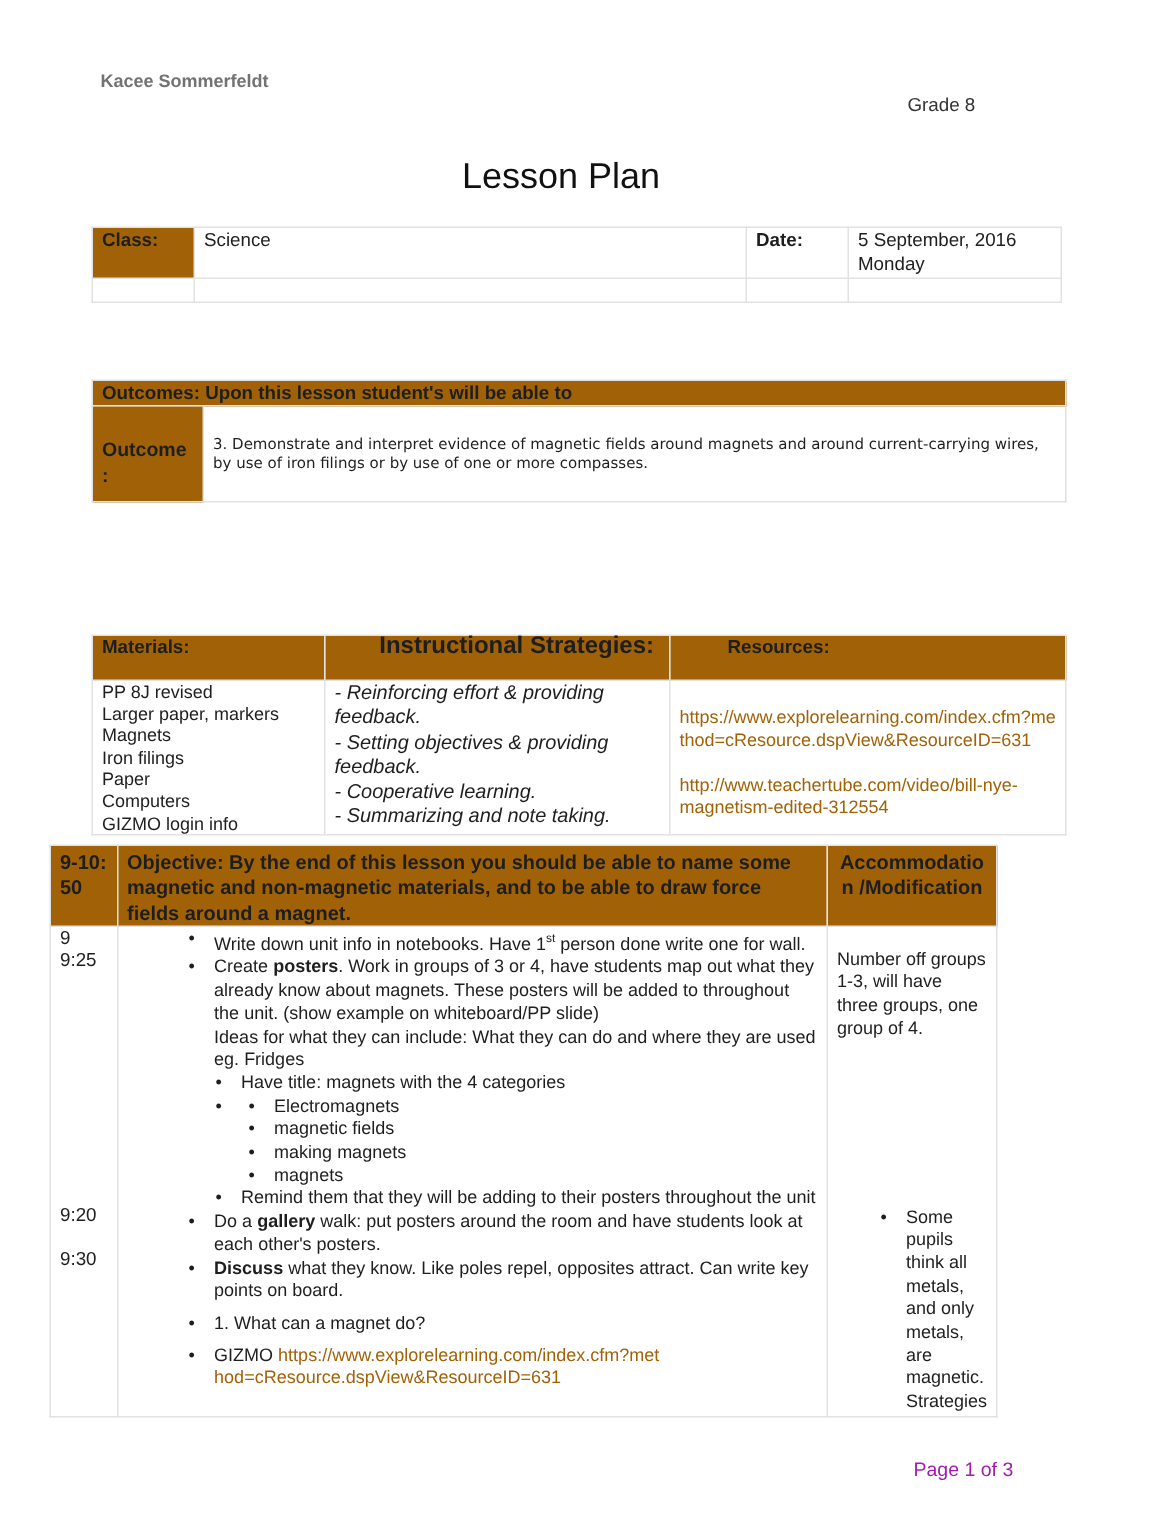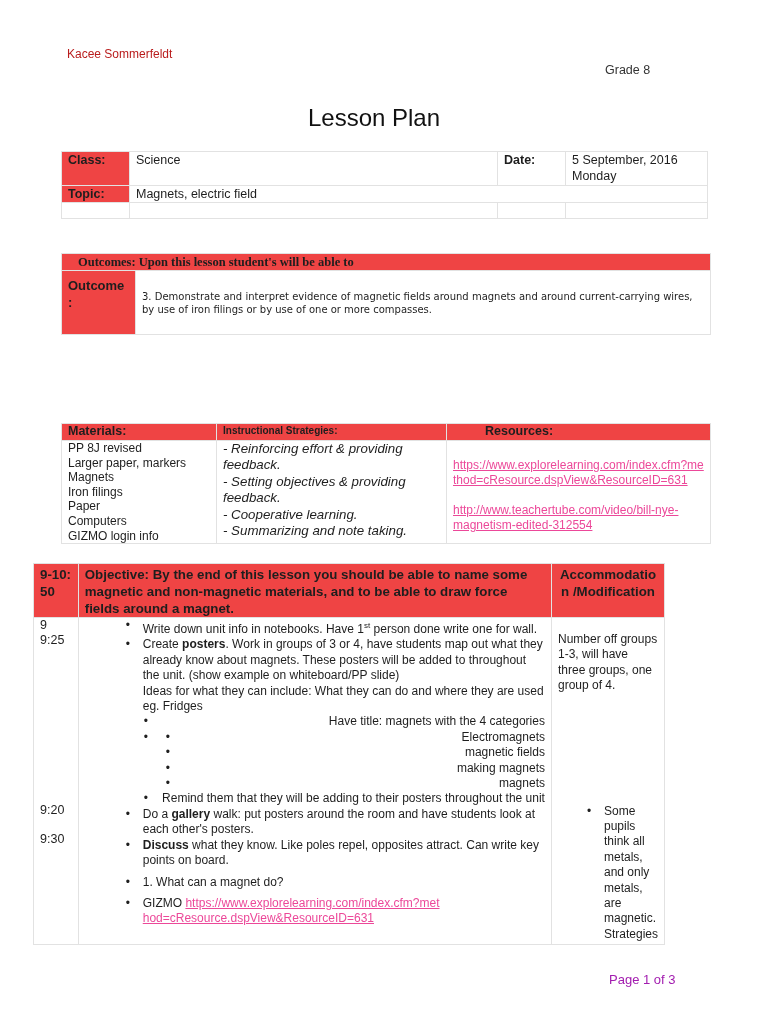--- a/index.html
+++ b/index.html
@@ -1,55 +1,55 @@
 <!DOCTYPE html>
 <html><head>
 <meta charset="utf-8">
 <style>
   html, body { margin: 0; padding: 0; }
   body {
     width: 768px; height: 1024px; background: #ffffff; position: relative; overflow: hidden;
     font-family: "Liberation Sans", sans-serif; color: #1e1e1e;
   }
   .abs { position: absolute; }
-  .author { left: 67px; top: 47px; font-size: 12px; color: #b91c1c; }
+  .author { left: 67px; top: 47px; font-size: 12px; color: #737373; font-weight: bold; }
   .grade { left: 605px; top: 63px; font-size: 12.5px; color: #333; }
   .title { left: 0; width: 748px; top: 104px; text-align: center; font-size: 24px; color: #111; }
   .page-num { left: 609px; top: 972px; font-size: 13px; color: #a21caf; }
 
   table { border-collapse: collapse; position: absolute; }
   td { vertical-align: top; padding: 0 6px; border: 1px solid #e2e2e2; font-size: 12.5px; line-height: 16px; }
-  .gray { background: #ef4444; }
+  .gray { background: #a16207; }
   .b { font-weight: bold; }
 
   
   #info { left: 61px; top: 151px; width: 647px; }
   #info td { line-height: 16px; }
 
   
   #outcomes { left: 61px; top: 253px; width: 650px; }
-  #outcomes .hdr td { padding: 0 16px; font-weight: bold; font-size: 12.5px; line-height: 16px; font-family: Liberation Serif, serif; }
+  #outcomes .hdr td { padding: 0 6px; font-weight: bold; font-size: 12.5px; line-height: 16px; }
   #outcomes ol { margin: 0; padding-left: 46px; font-size: 12.5px; line-height: 16px; }
   .outcome3 { font-family: "DejaVu Sans", sans-serif; font-size: 10px; line-height: 13px; }
 
   
   #materials { left: 61px; top: 423px; width: 650px; }
   #materials td { font-size: 12px; line-height: 14.6px; }
   #materials .strat { font-size: 13.3px; line-height: 16.4px; font-style: italic; }
   #materials .res { font-size: 12px; line-height: 15px; }
-  a.link { color: #ec4899; text-decoration: underline; }
+  a.link { color: #a16207; }
 
   
   #lesson { left: 33px; top: 563px; width: 632px; }
   #lesson td { font-size: 12px; line-height: 15.4px; }
   #lesson .hdr td { font-weight: bold; font-size: 13.3px; line-height: 17px; padding-top: 2px; }
   ul.l1 { margin: 0; padding-left: 58px; list-style: none; }
   ul.l1 > li { position: relative; margin: 0; }
   ul li::before { content: "•"; position: absolute; left: -17px; top: 0; font-size: 12px; }
-  ul.l2, ul.l3 { margin: 0; list-style: none; text-align: right; }
+  ul.l2, ul.l3 { margin: 0; list-style: none; }
   ul.l2 { padding-left: 18px; }
   ul.l3 { padding-left: 22px; }
   ul.l2 > li, ul.l3 > li { position: relative; }
   .gap { margin-top: 6px !important; }
   .accom-list { margin: 0; padding-left: 46px; list-style: none; }
   .accom-list li { position: relative; }
 </style>
 </head>
 <body>
 
@@ -67,62 +67,58 @@
   <tbody>
       <tr style="height:34px">
     <td class="gray b">Class:</td>
     <td>Science</td>
     <td class="b">Date:</td>
     <td>
       <div>5 September, 2016</div>
       <div>Monday</div>
     </td>
   </tr>
-  <tr>
-    <td class="gray b">Topic:</td>
-    <td colspan="3">Magnets, electric field</td>
-  </tr>
   <tr style="height:16px">
     <td></td>
     <td></td>
     <td></td>
     <td></td>
   </tr>
 </tbody>
   </table>
 
 <table id="outcomes">
   <colgroup>
       <col style="width:74px">
       <col>
     </colgroup>
   <tbody>
       <tr class="hdr">
     <td colspan="2" class="gray">Outcomes: Upon this lesson student's will be able to</td>
   </tr>
   <tr style="height:64px">
-    <td class="gray b" style="font-size:13px;line-height:17px;padding-top:6px">
+    <td class="gray b" style="font-size:13px;line-height:17px;padding-top:20px">
       <div>Outcome</div>
       <div>:</div>
     </td>
     <td style="vertical-align:middle" class="outcome3">3. Demonstrate and interpret evidence of magnetic fields around magnets and around current-carrying wires, by use of iron filings or by use of one or more compasses.</td>
   </tr>
 </tbody>
   </table>
 
 <table id="materials">
   <colgroup>
       <col style="width:155px">
       <col style="width:230px">
       <col>
     </colgroup>
   <tbody>
-      <tr style="height:17px">
+      <tr style="height:30px">
     <td class="gray b" style="font-size:12.5px">Materials:</td>
-    <td class="gray b" style="font-size:10px;text-align:left;padding-right:10px">Instructional Strategies:</td>
+    <td class="gray b" style="font-size:16px;text-align:right;padding-right:10px">Instructional Strategies:</td>
     <td class="gray b" style="font-size:12.5px;padding-left:38px">Resources:</td>
   </tr>
   <tr>
     <td>
       <div>PP 8J revised</div>
       <div>Larger paper, markers</div>
       <div>Magnets</div>
       <div>Iron filings</div>
       <div>Paper</div>
       <div>Computers</div>

